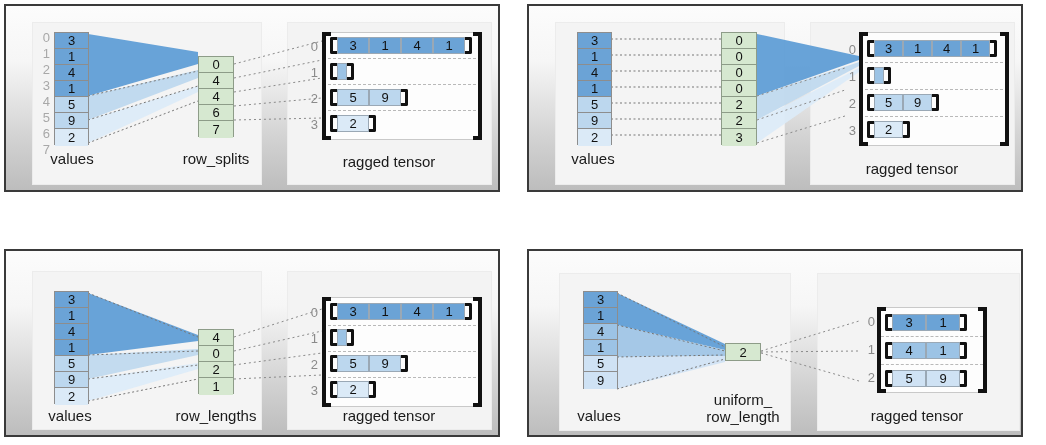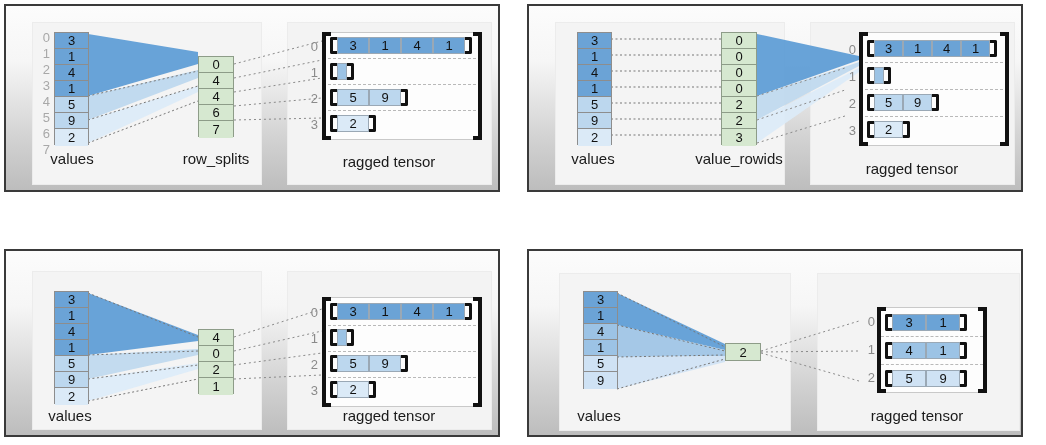--- a/index.html
+++ b/index.html
@@ -256,21 +256,20 @@
       <div class="cell" style="height:16px; background:#d6e8d0; border-color:#8d9c88;">0</div>
       <div class="cell" style="height:16px; background:#d6e8d0; border-color:#8d9c88;">0</div>
       <div class="cell" style="height:16px; background:#d6e8d0; border-color:#8d9c88;">0</div>
       <div class="cell" style="height:16px; background:#d6e8d0; border-color:#8d9c88;">0</div>
       <div class="cell" style="height:16px; background:#d6e8d0; border-color:#8d9c88;">2</div>
       <div class="cell" style="height:16px; background:#d6e8d0; border-color:#8d9c88;">2</div>
       <div class="cell" style="height:17px; background:#d6e8d0; border-color:#8d9c88;">3</div>
     </div>
 
     <div class="caption" style="left:26px; top:145px; width:76px;">values</div>
-    <div class="caption bold" style="left:148px; top:145px; width:124px;">value_rowids</div>
     <div class="caption" style="left:313px; top:155px; width:140px;">ragged tensor</div>
 
     <div class="tensor" style="left:330px; top:26px; width:150px; height:114px;">
       <div class="tensor-inner"></div>
       <div class="bracket left" style="left:0; top:0; height:114px;"></div>
       <div class="bracket right" style="right:0; top:0; height:114px;"></div>
 
       <div class="tsep" style="left:6px; top:30px; width:138px;"></div>
       <div class="tsep" style="left:6px; top:57px; width:138px;"></div>
       <div class="tsep" style="left:6px; top:84px; width:138px;"></div>
@@ -336,20 +335,21 @@
     </div>
 
     <div class="vcol" style="left:192px; top:78px; width:36px; height:65px; border-color:#8d9c88;">
       <div class="cell" style="height:16px; background:#d6e8d0; border-color:#8d9c88;">4</div>
       <div class="cell" style="height:16px; background:#d6e8d0; border-color:#8d9c88;">0</div>
       <div class="cell" style="height:16px; background:#d6e8d0; border-color:#8d9c88;">2</div>
       <div class="cell" style="height:17px; background:#d6e8d0; border-color:#8d9c88;">1</div>
     </div>
 
     <div class="caption" style="left:26px; top:157px; width:76px;">values</div>
+    <div class="caption bold" style="left:148px; top:157px; width:124px;">row_lengths</div>
     <div class="caption" style="left:313px; top:157px; width:140px;">ragged tensor</div>
 
     <div class="tensor" style="left:316px; top:46px; width:160px; height:110px;">
       <div class="tensor-inner"></div>
       <div class="bracket left" style="left:0; top:0; height:110px;"></div>
       <div class="bracket right" style="right:0; top:0; height:110px;"></div>
 
       <div class="tsep" style="left:6px; top:28px; width:148px;"></div>
       <div class="tsep" style="left:6px; top:54px; width:148px;"></div>
       <div class="tsep" style="left:6px; top:80px; width:148px;"></div>
@@ -410,20 +410,22 @@
       <div class="cell" style="height:16px; background:#9cc3e5;">1</div>
       <div class="cell" style="height:16px; background:#cfe2f4;">5</div>
       <div class="cell" style="height:17px; background:#cfe2f4;">9</div>
     </div>
 
     <div class="vcol" style="left:196px; top:92px; width:36px; height:18px; border-color:#8d9c88;">
       <div class="cell" style="height:16px; background:#d6e8d0; border:none;">2</div>
     </div>
 
     <div class="caption" style="left:32px; top:157px; width:76px;">values</div>
+    <div class="caption bold" style="left:152px; top:141px; width:124px;">uniform_
+row_length</div>
     <div class="caption" style="left:318px; top:157px; width:140px;">ragged tensor</div>
 
     <div class="tensor" style="left:348px; top:56px; width:110px; height:86px;">
       <div class="tensor-inner"></div>
       <div class="bracket left" style="left:0; top:0; height:86px;"></div>
       <div class="bracket right" style="right:0; top:0; height:86px;"></div>
 
       <div class="tsep" style="left:4px; top:29px; width:102px;"></div>
       <div class="tsep" style="left:4px; top:57px; width:102px;"></div>
 

